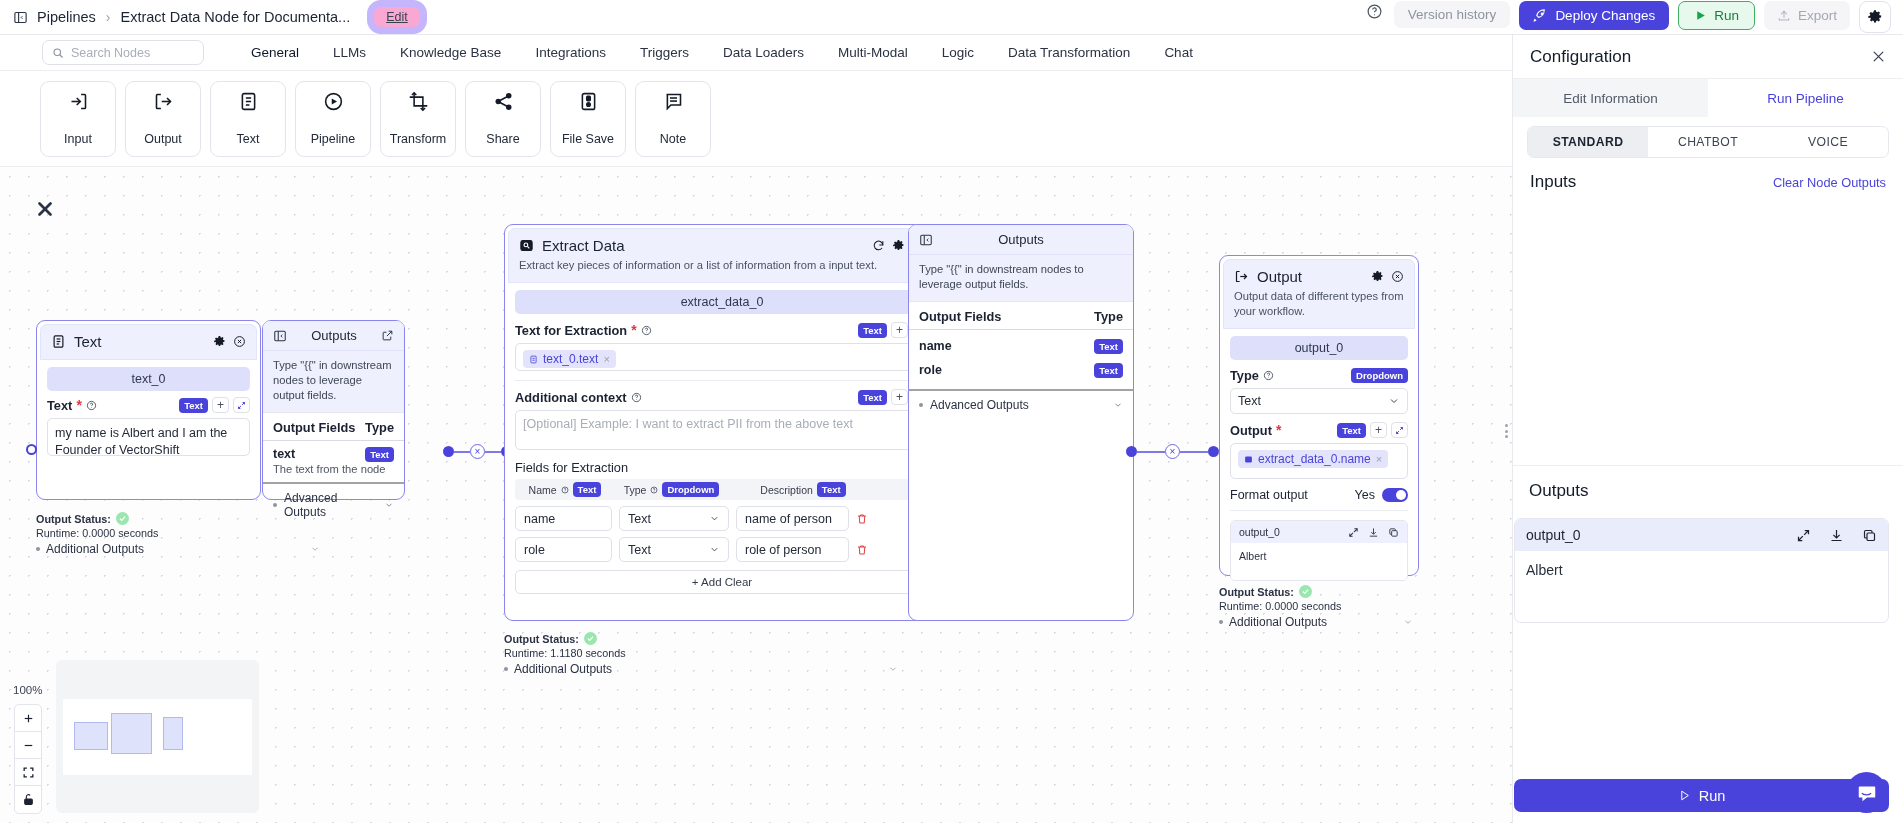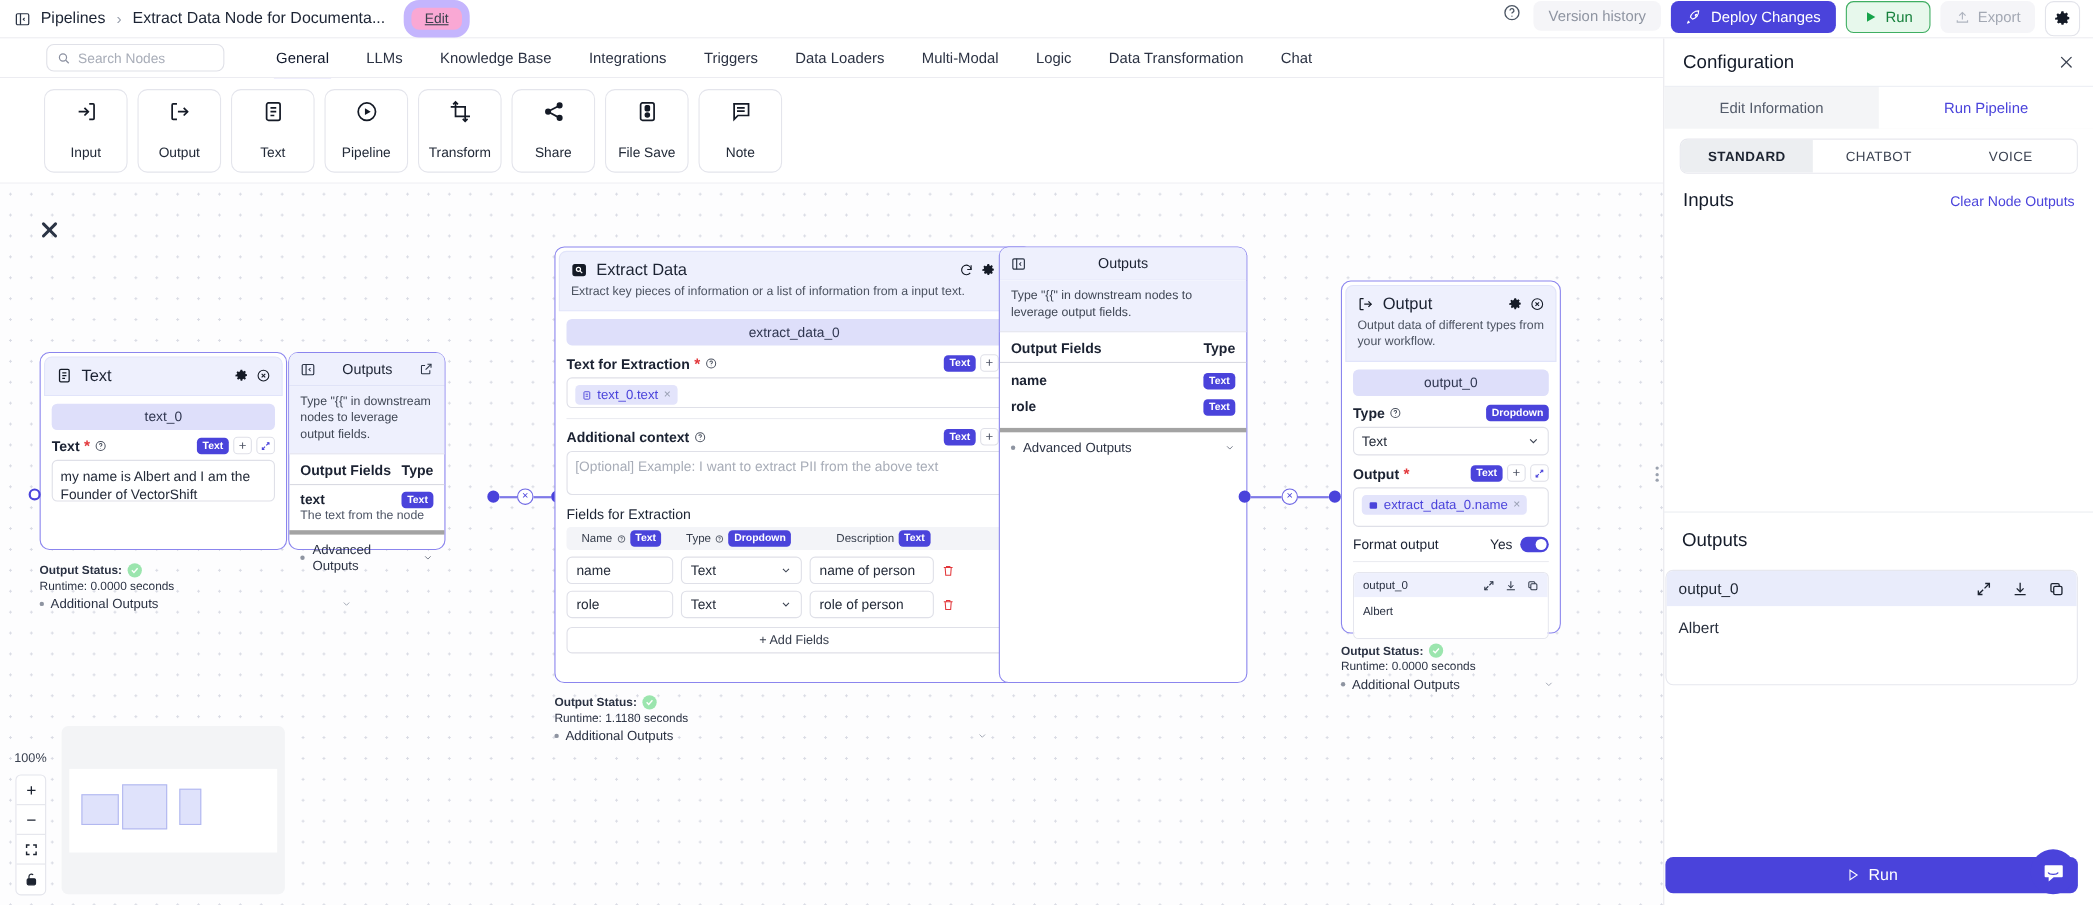--- a/index.html
+++ b/index.html
@@ -137,21 +137,21 @@
   .outpanel-head {
     display: flex; align-items: center; padding: 7px 10px; background: #eef0fd;
     border-bottom: 1px solid #e0e3f7; border-radius: 7px 7px 0 0;
   }
   .outpanel-head .t { flex: 1; text-align: center; font-size: 13px; color: #1b2232; }
   .outpanel-note { background: #eef0fd; font-size: 11.2px; color: #3f4654; padding: 7px 10px 9px 10px; line-height: 1.35; border-bottom: 1px solid #e6e7ef; }
   .of-head { display: flex; justify-content: space-between; padding: 7px 10px 5px 10px; font-size: 12.8px; font-weight: 600; color: #1b2232; border-bottom: 1px solid #d9dae2; margin: 0 0px; }
   .of-row { display: flex; justify-content: space-between; align-items: flex-start; padding: 6px 10px 0 10px; }
   .of-name { font-size: 12.5px; font-weight: 700; color: #1b2232; }
   .of-sub { font-size: 11.2px; color: #4d5464; padding: 1px 10px 0 10px; }
-  .adv-row { display: flex; align-items: center; gap: 7px; padding: 7px 10px; font-size: 12px; color: #2b3243; border-top: 4px solid #a3a3a3; margin-top: 7px; }
+  .adv-row { display: flex; align-items: center; gap: 7px; padding: 7px 10px; font-size: 12px; color: #2b3243; border-top: 2px solid #a3a3a3; margin-top: 7px; }
   .adv-dot { width: 4px; height: 4px; background: #8e94a1; border-radius: 50%; }
 
   .status-blk { position: absolute; font-size: 10.8px; color: #2b3243; }
   .status-line1 { display: flex; align-items: center; gap: 5px; font-weight: 700; }
   .status-line2 { margin-top: 2px; }
   .status-line3 { display: flex; align-items: center; gap: 6px; margin-top: 3px; font-size: 12px; font-weight: 400; }
   .ok-ico { width: 13px; height: 13px; border-radius: 50%; background: #9be5ae; display: inline-flex; align-items: center; justify-content: center; }
 
   
   .edge-wrap { position: absolute; display: flex; align-items: center; }
@@ -705,21 +705,21 @@
         <svg width="12" height="12" viewBox="0 0 24 24" fill="none" stroke="#e2373b" stroke-width="1.9">
           <polyline points="4,6 20,6"></polyline>
             <path d="M9 6V4h6v2"></path>
             <path d="M6.5 6l1 14h9l1-14"></path>
         </svg>
       </span>
     </div>
 
     <div class="addfield">
       <span>+</span>
-      <span>Add Fields</span>
+      <span>Add Clear</span>
     </div>
   </div>
 
   <div class="outpanel" style="left:908px; top:224px; width:226px; height:397px;">
     <div class="outpanel-head">
       <span>
         <svg width="14" height="14" viewBox="0 0 24 24" fill="none" stroke="#2b3445" stroke-width="1.8">
           <rect x="3" y="4" width="18" height="16" rx="2"></rect>
             <line x1="9" y1="4" x2="9" y2="20"></line>
             <polyline points="16,9.5 13.5,12 16,14.5" stroke-width="1.6"></polyline>

